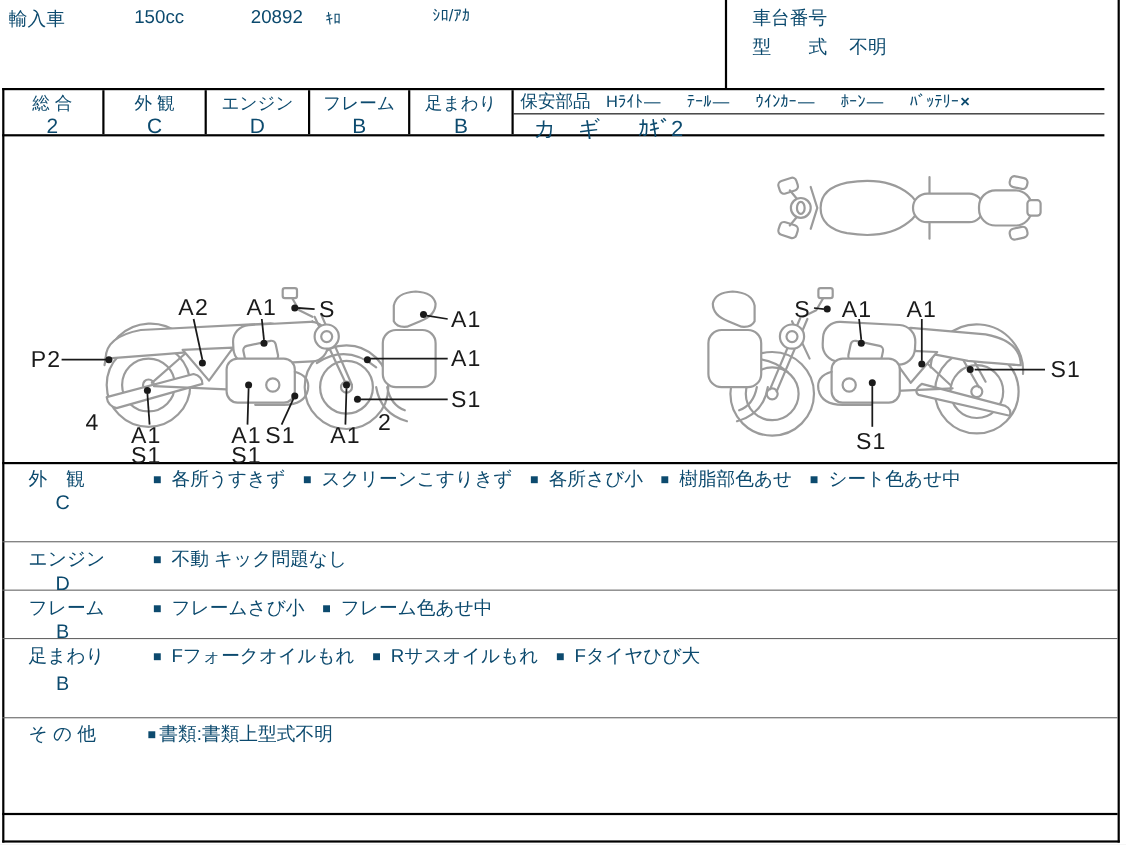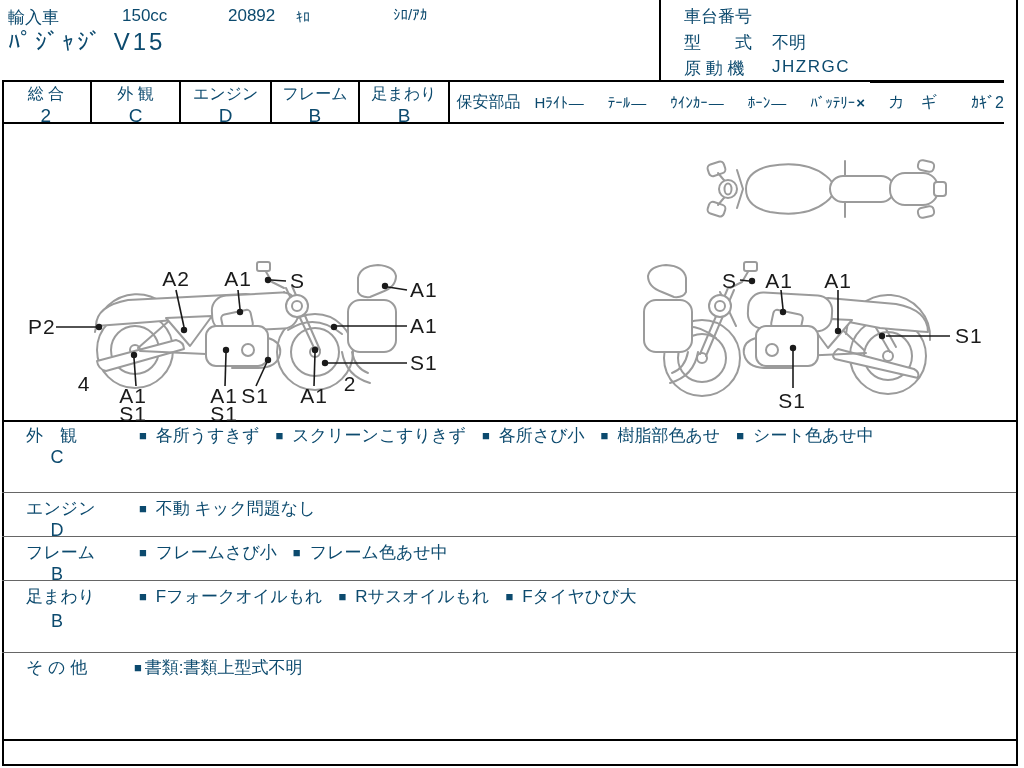--- a/index.html
+++ b/index.html
@@ -15,28 +15,28 @@
   .hr-row{position:absolute;left:664px;display:flex;font-size:17px;white-space:pre;}
   .hr-label{display:inline-block;width:88px;margin-left:20px;}
   .hr-val{letter-spacing:1.5px;}
   
   #grade-row{position:absolute;left:2px;top:80px;width:1002px;height:44px;
              border-top:2px solid #000;border-bottom:2px solid #000;display:flex;box-sizing:border-box;}
   .gcell{border-right:2px solid #000;display:flex;flex-direction:column;align-items:center;
          justify-content:space-between;padding:2px 0 1px 0;box-sizing:border-box;}
   .glabel{font-size:16px;white-space:pre;}
   .gval{font-size:19px;}
-  #safety-cell{flex:1;display:flex;flex-direction:row;box-sizing:border-box;}
+  #safety-cell{flex:1;display:flex;flex-direction:column;box-sizing:border-box;}
   .s-row1{flex:1;display:flex;align-items:center;padding-left:6px;font-size:15px;gap:0;}
   .s-label{font-size:16px;margin-right:14px;white-space:pre;}
   .s-item{display:flex;gap:1px;margin-right:24px;white-space:pre;}
   .s-st{min-width:14px;}
   .s-x{font-weight:bold;}
   .s-row2{flex:1;border-top:1px solid #000;display:flex;align-items:center;
-          padding-left:18px;font-size:16px;white-space:pre;}
+          padding-left:18px;font-size:20px;white-space:pre;}
   .s-key-val{margin-left:34px;}
   
   .cond-row{position:absolute;left:2px;width:1014px;}
   .cond-label{position:absolute;left:24px;top:0;font-size:17px;white-space:pre;}
   .cond-grade{position:absolute;left:24px;top:23px;width:62px;text-align:center;font-size:18px;}
   .cond-items{position:absolute;left:137px;top:0;display:flex;font-size:17px;white-space:pre;}
   .citem{display:flex;align-items:center;margin-right:16px;}
   .blt{font-size:13px;margin-right:9px;}
   .tight .blt{margin-right:3px;}
   svg text{font-family:"Liberation Sans","DejaVu Sans",sans-serif;}
@@ -44,34 +44,29 @@
 </head>
 <body>
 
 <div id="page">
 
   <div class="h-txt" style="left:8px;top:6px;">輸入車</div>
   <div class="h-txt" style="left:122px;top:6px;">150cc</div>
   <div class="h-txt" style="left:228px;top:6px;">20892</div>
   <div class="h-txt h-small" style="left:296px;top:9px;">ｷﾛ</div>
   <div class="h-txt" style="left:393px;top:6px;font-size:15px;">ｼﾛ/ｱｶ</div>
-  <div class="model" style="left:8px;top:28px;">ﾊﾟｼﾞｬｼﾞ V15</div>
 
   <div class="ln" style="left:659px;top:0;width:2px;height:80px;"></div>
 
   <div class="hr-row" style="top:5px;">
     <span class="hr-label">車台番号</span>
   </div>
   <div class="hr-row" style="top:31px;">
     <span class="hr-label">型　　式</span>
     <span>不明</span>
-  </div>
-  <div class="hr-row" style="top:57px;">
-    <span class="hr-label">原 動 機</span>
-    <span class="hr-val">JHZRGC</span>
   </div>
 
   <div id="grade-row">
     <div class="gcell" style="width:93px;">
       <div class="glabel">総 合</div>
       <div class="gval">2</div>
     </div>
     <div class="gcell" style="width:93px;">
       <div class="glabel">外 観</div>
       <div class="gval">C</div>

